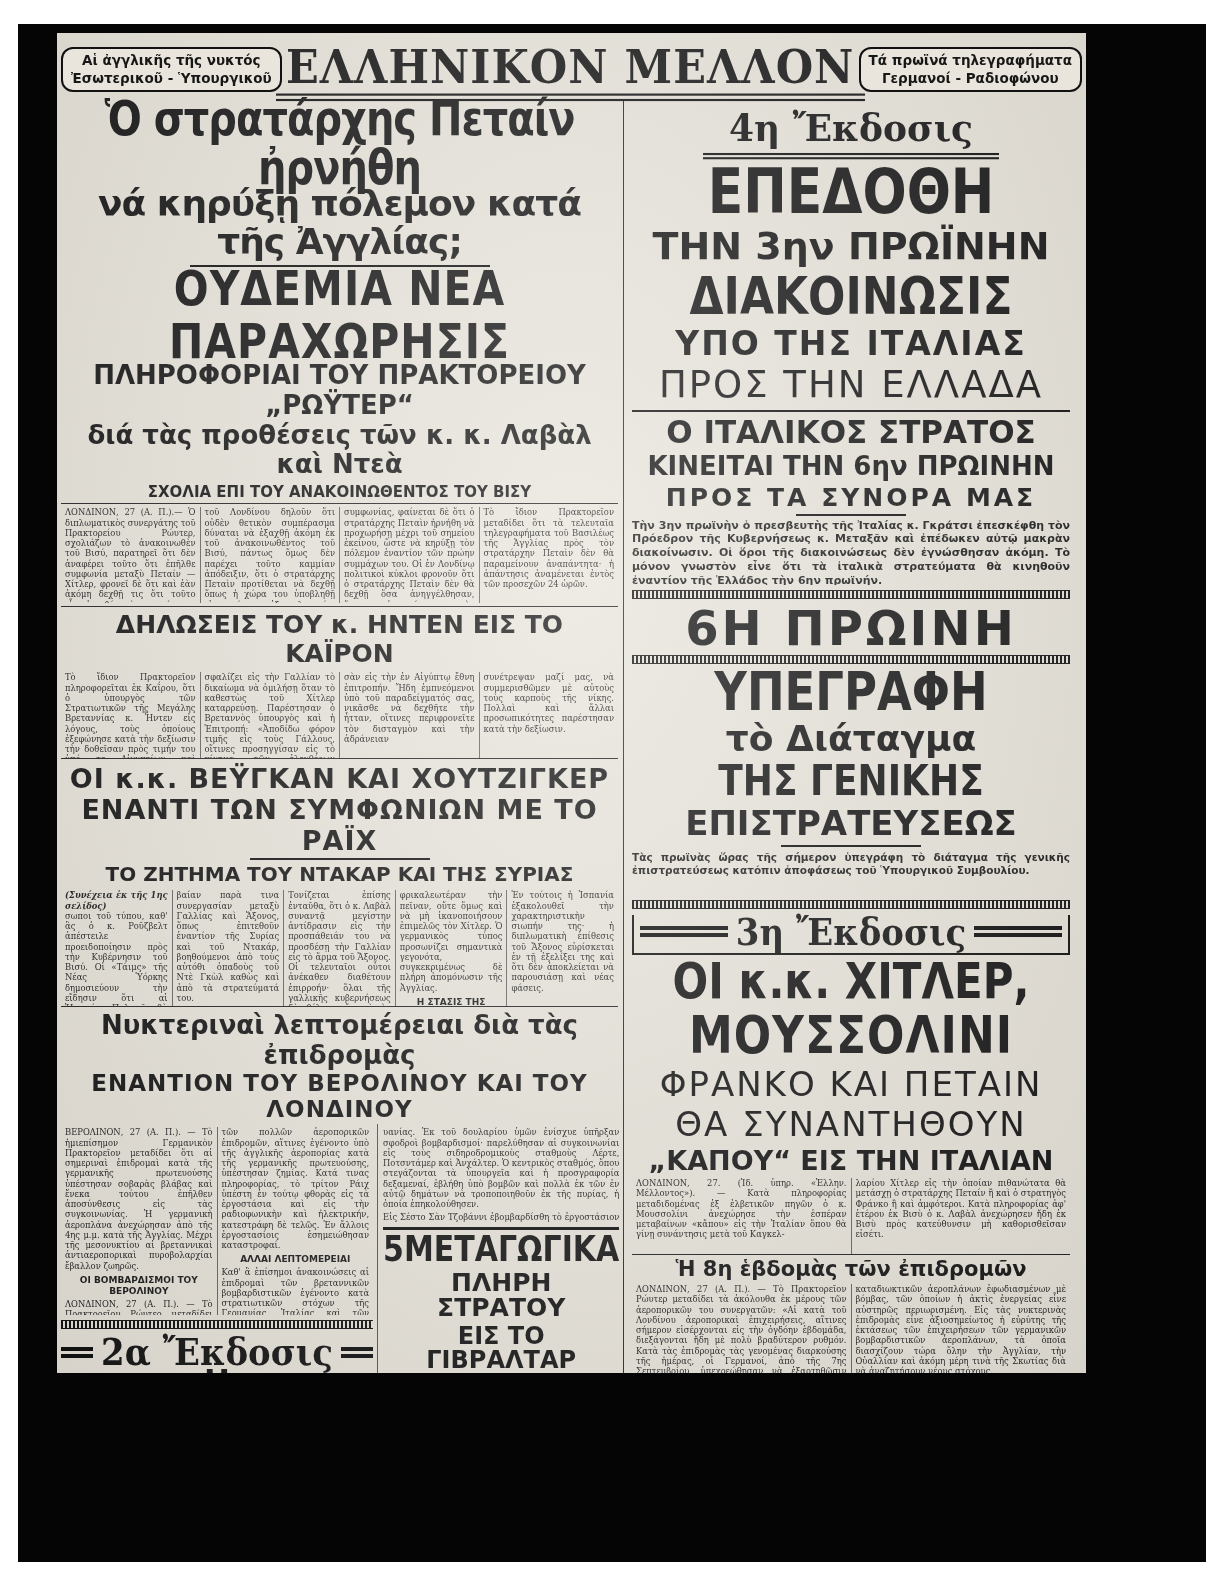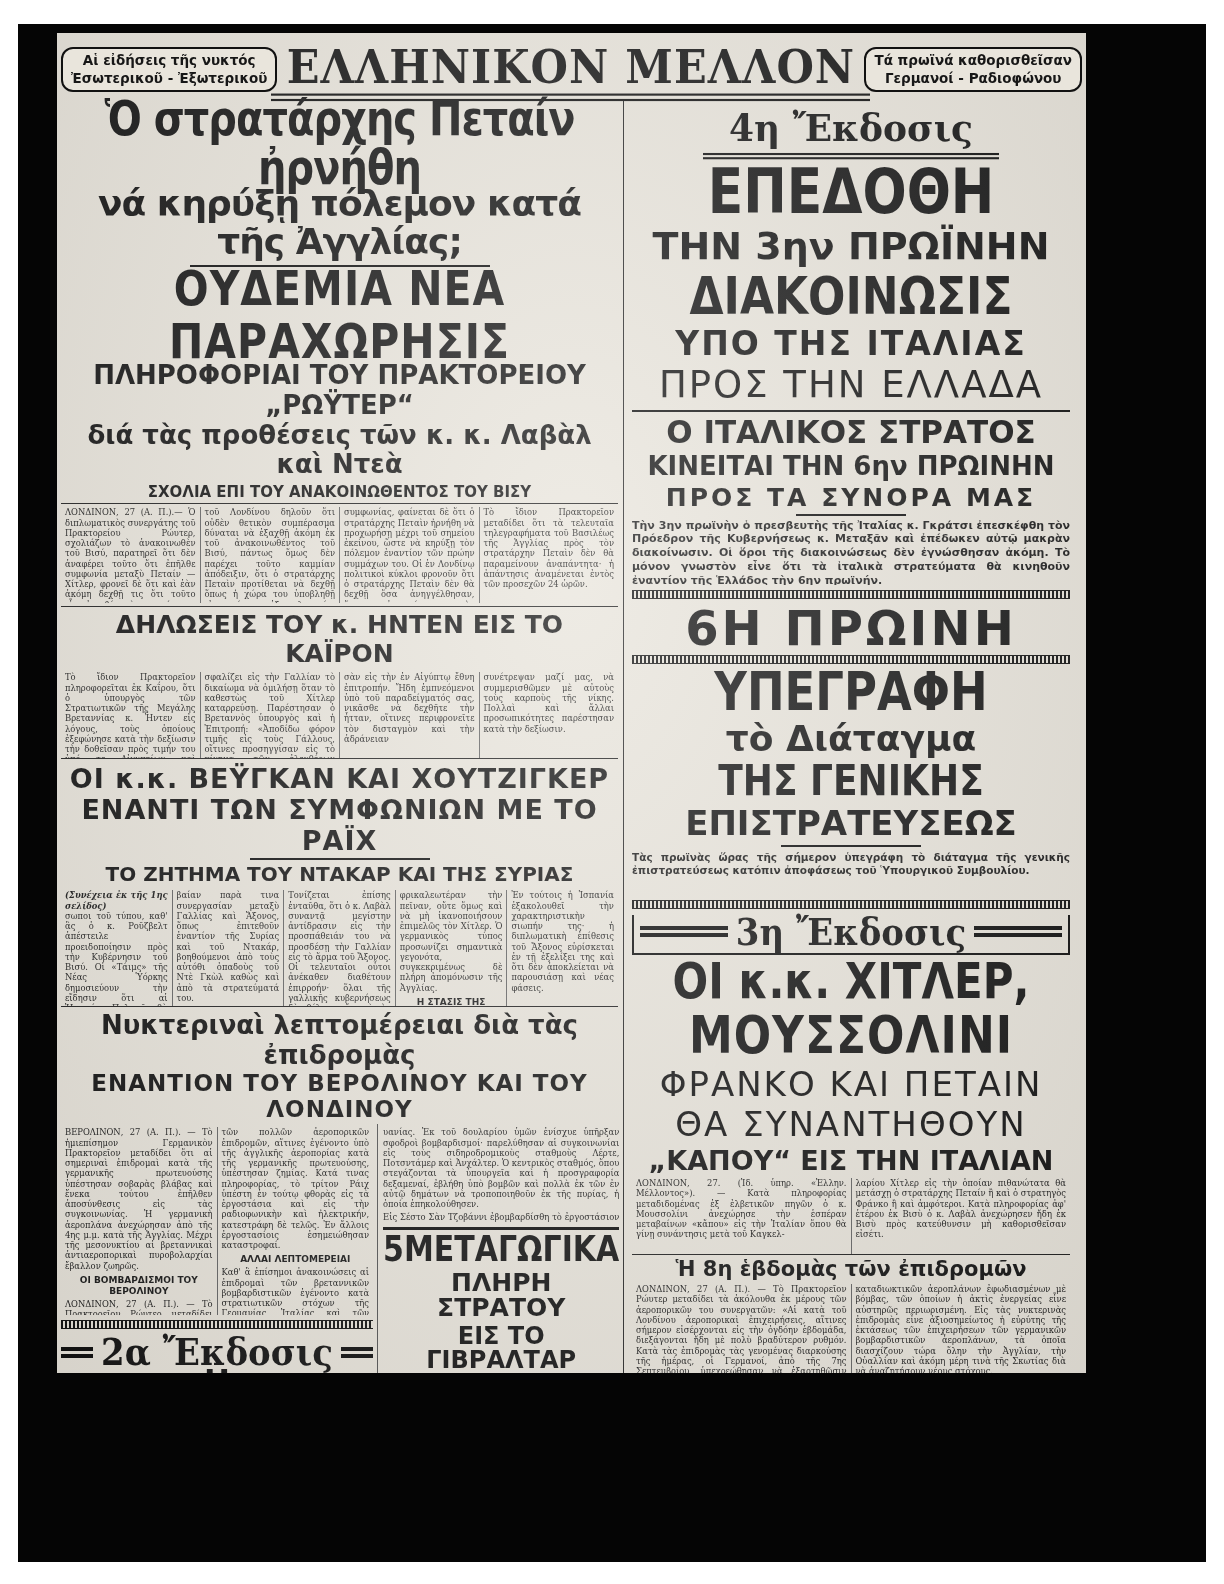--- a/index.html
+++ b/index.html
@@ -79,26 +79,26 @@
 </style>
 </head>
 <body>
 
 <div class="frame"></div>
 
 <div class="paper">
 
   <div class="masthead">
     <div class="mast-box">
-      <div>Αἱ εἰδήσεις τῆς νυκτός</div>
-      <div>Ἐσωτερικοῦ - Ἐξωτερικοῦ</div>
+      <div>Αἱ ἀγγλικῆς τῆς νυκτός</div>
+      <div>Ἐσωτερικοῦ - Ὑπουργικοῦ</div>
     </div>
     <div class="mast-title">ΕΛΛΗΝΙΚΟΝ ΜΕΛΛΟΝ</div>
     <div class="mast-box">
-      <div>Τά πρωϊνά καθορισθεῖσαν</div>
+      <div>Τά πρωϊνά τηλεγραφήματα</div>
       <div>Γερμανοί - Ραδιοφώνου</div>
     </div>
   </div>
 
   <div class="main">
 
     <div class="col-left">
 
       <div class="lead-h1 tall">Ὁ στρατάρχης Πεταίν ἠρνήθη</div>
       <div class="lead-h2">νά κηρύξῃ πόλεμον κατά τῆς Ἀγγλίας;</div>

